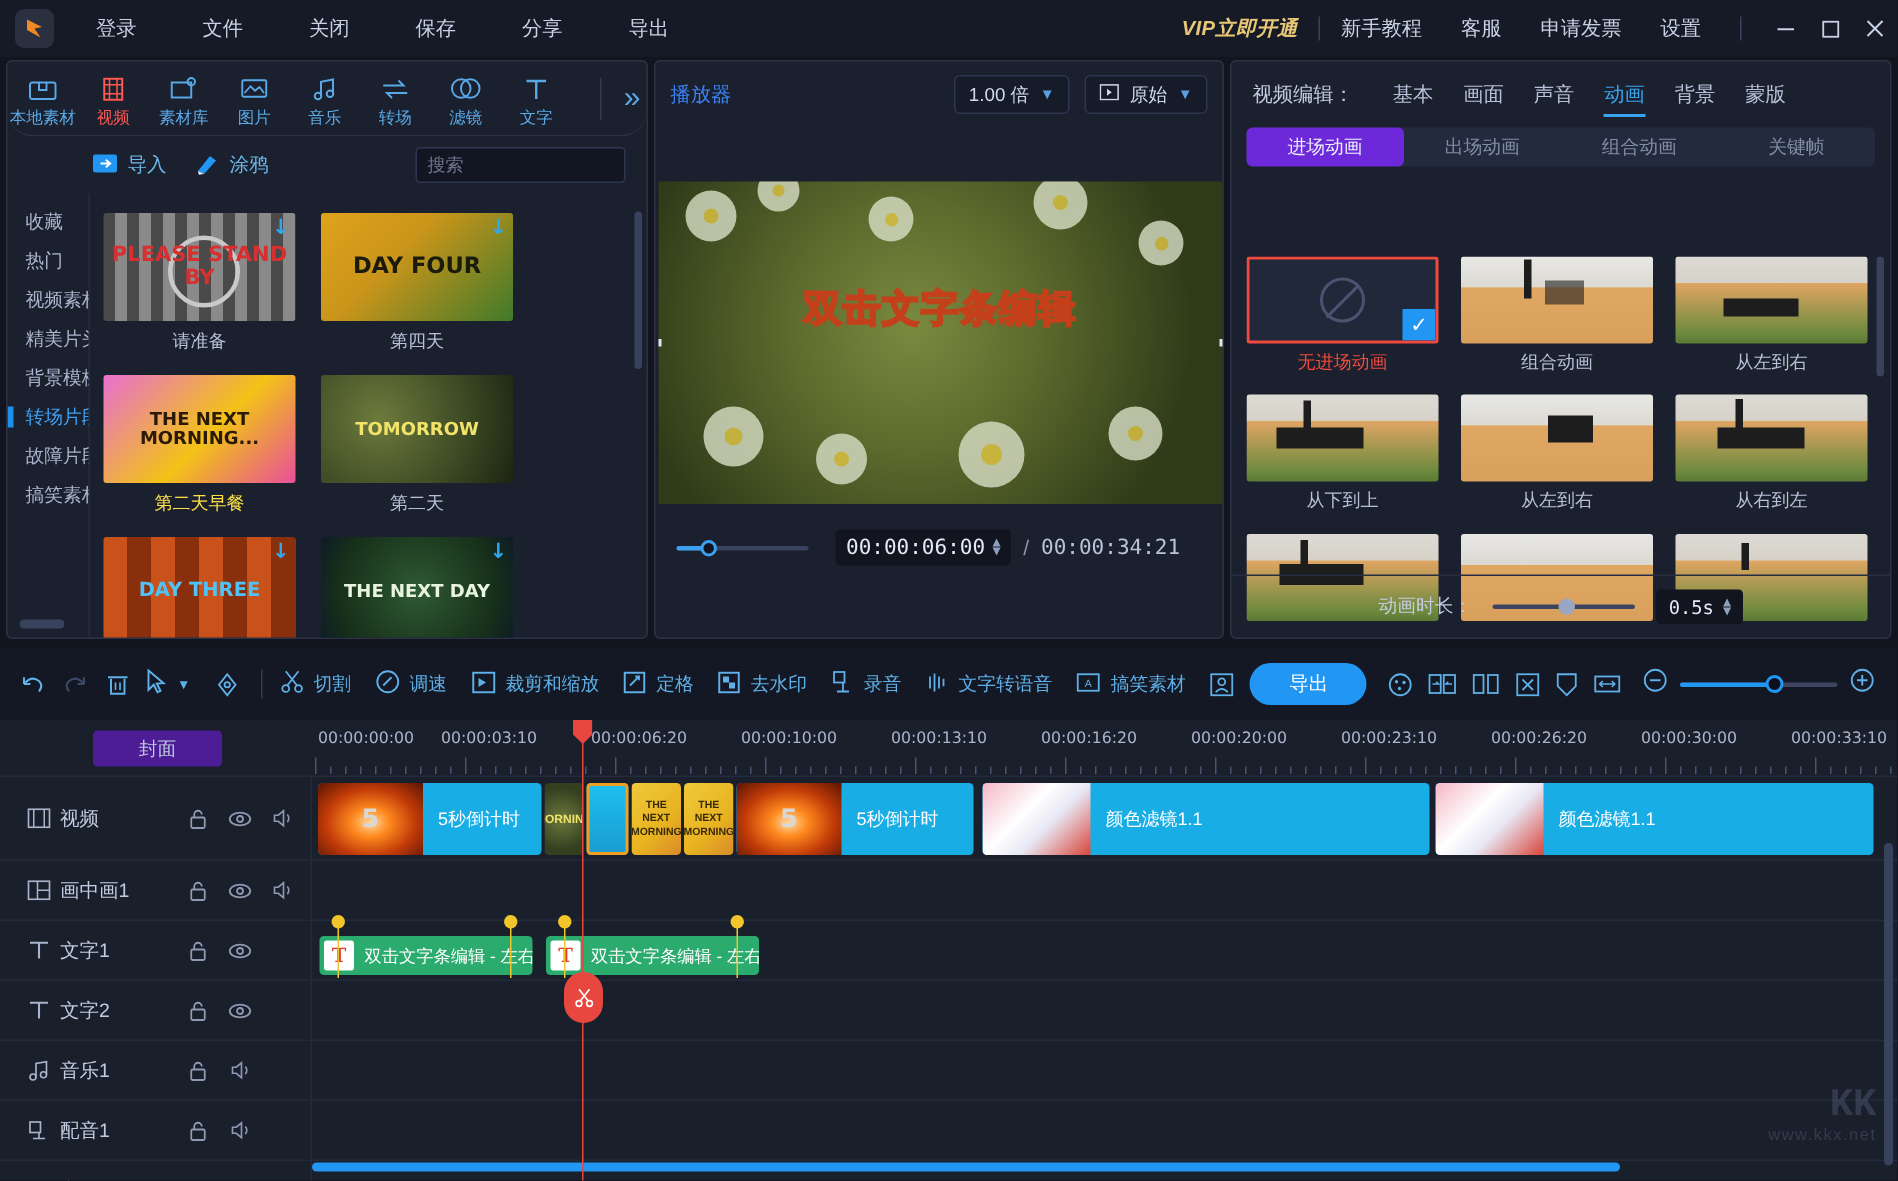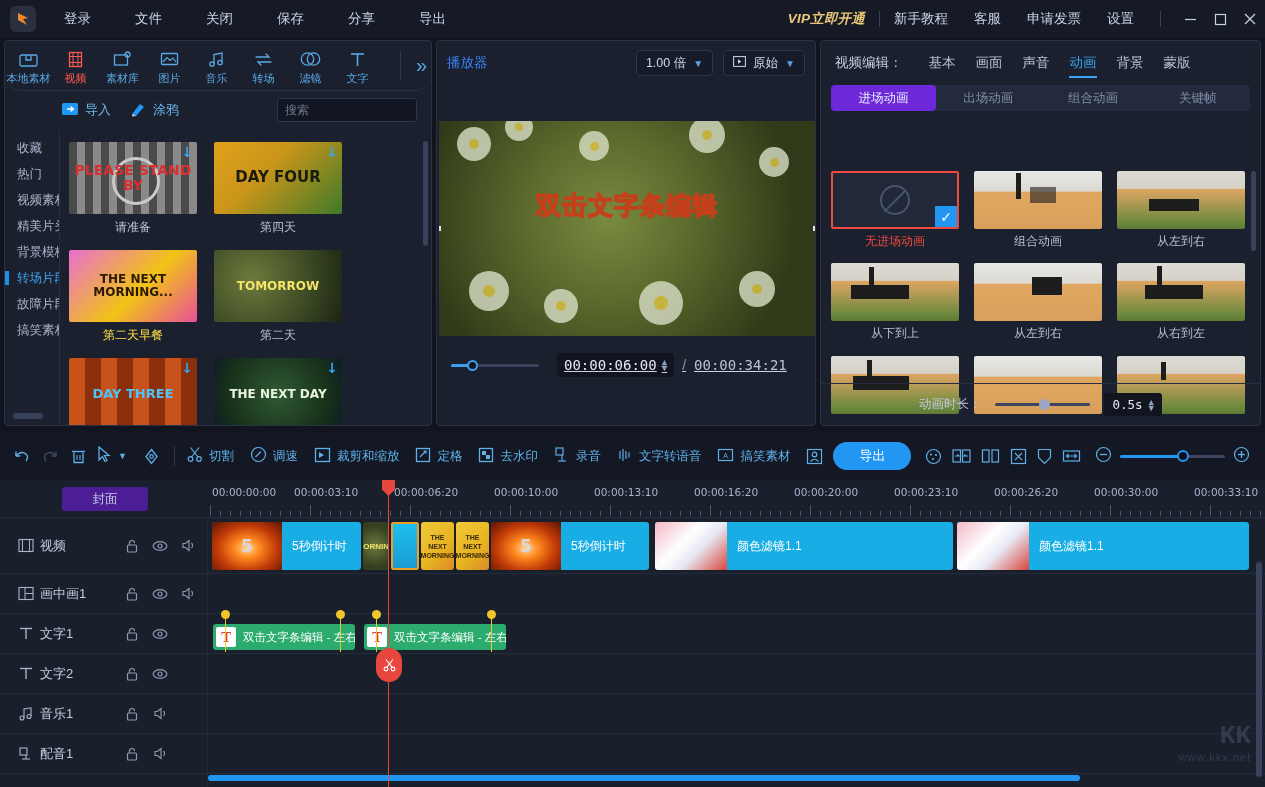--- a/index.html
+++ b/index.html
@@ -140,21 +140,21 @@
       margin:-15% 0 0 -15%; background:#e3c945; border-radius:50%; }
   .stage-text {
     position:absolute; left:0; right:0; top:68px; text-align:center;
     font-size:25px; font-weight:bold; color:#ffd24a;
     -webkit-text-stroke:1.5px #c4401a;
     letter-spacing:1px; font-family:"DejaVu Sans", sans-serif;
   }
   .stage-handle { position:absolute; width:5px; height:5px; background:#dfe6f2; }
   .sh-l { left:-3px; top:105px; } .sh-r { right:-3px; top:105px; }
 
-  .pl-scrub { position:absolute; left:0; right:0; top:300px; height:48px; display:flex; align-items:center; padding:0 14px;text-decoration:underline; }
+  .pl-scrub { position:absolute; left:0; right:0; top:300px; height:48px; display:flex; align-items:center; padding:0 14px; }
   .track-slim { width:88px; height:3px; background:#39425c; border-radius:2px; position:relative; }
   .track-slim .fill { position:absolute; left:0; top:0; height:3px; width:22px; background:#3ba0ef; border-radius:2px; }
   .track-slim .knob { position:absolute; left:16px; top:-4px; width:11px; height:11px; border-radius:50%;
       background:#12151f; border:2px solid #3ba0ef; }
   .tc-box {
     margin-left:18px; background:#12151f; border-radius:3px; padding:4px 7px; display:flex; align-items:center; gap:5px;
     font-size:14px; color:#e3e9f5; font-family:"DejaVu Sans Mono", monospace;
   }
   .spin { display:flex; flex-direction:column; line-height:6px; font-size:9px; color:#8fa0bd; cursor:pointer; }
   .tc-sep { margin:0 8px; color:#8c97ad; font-size:14px; }

